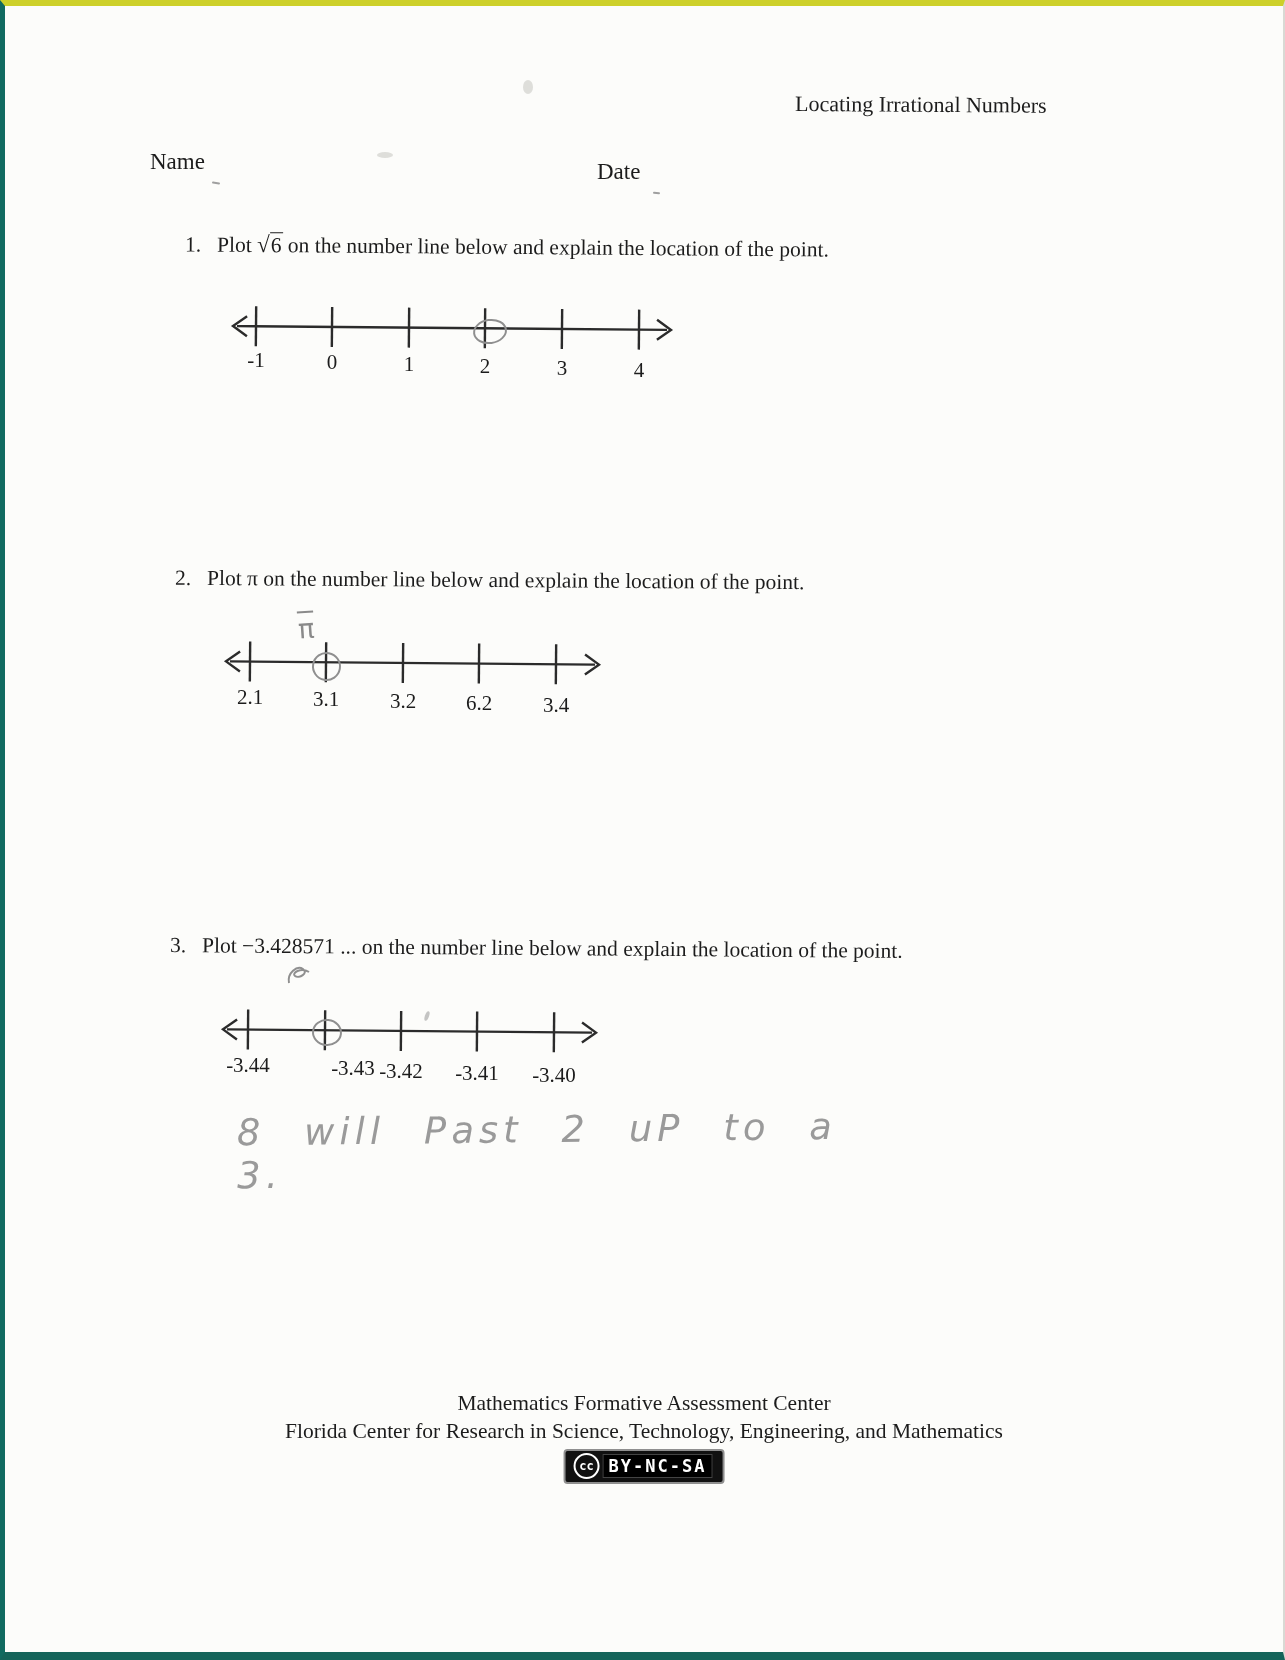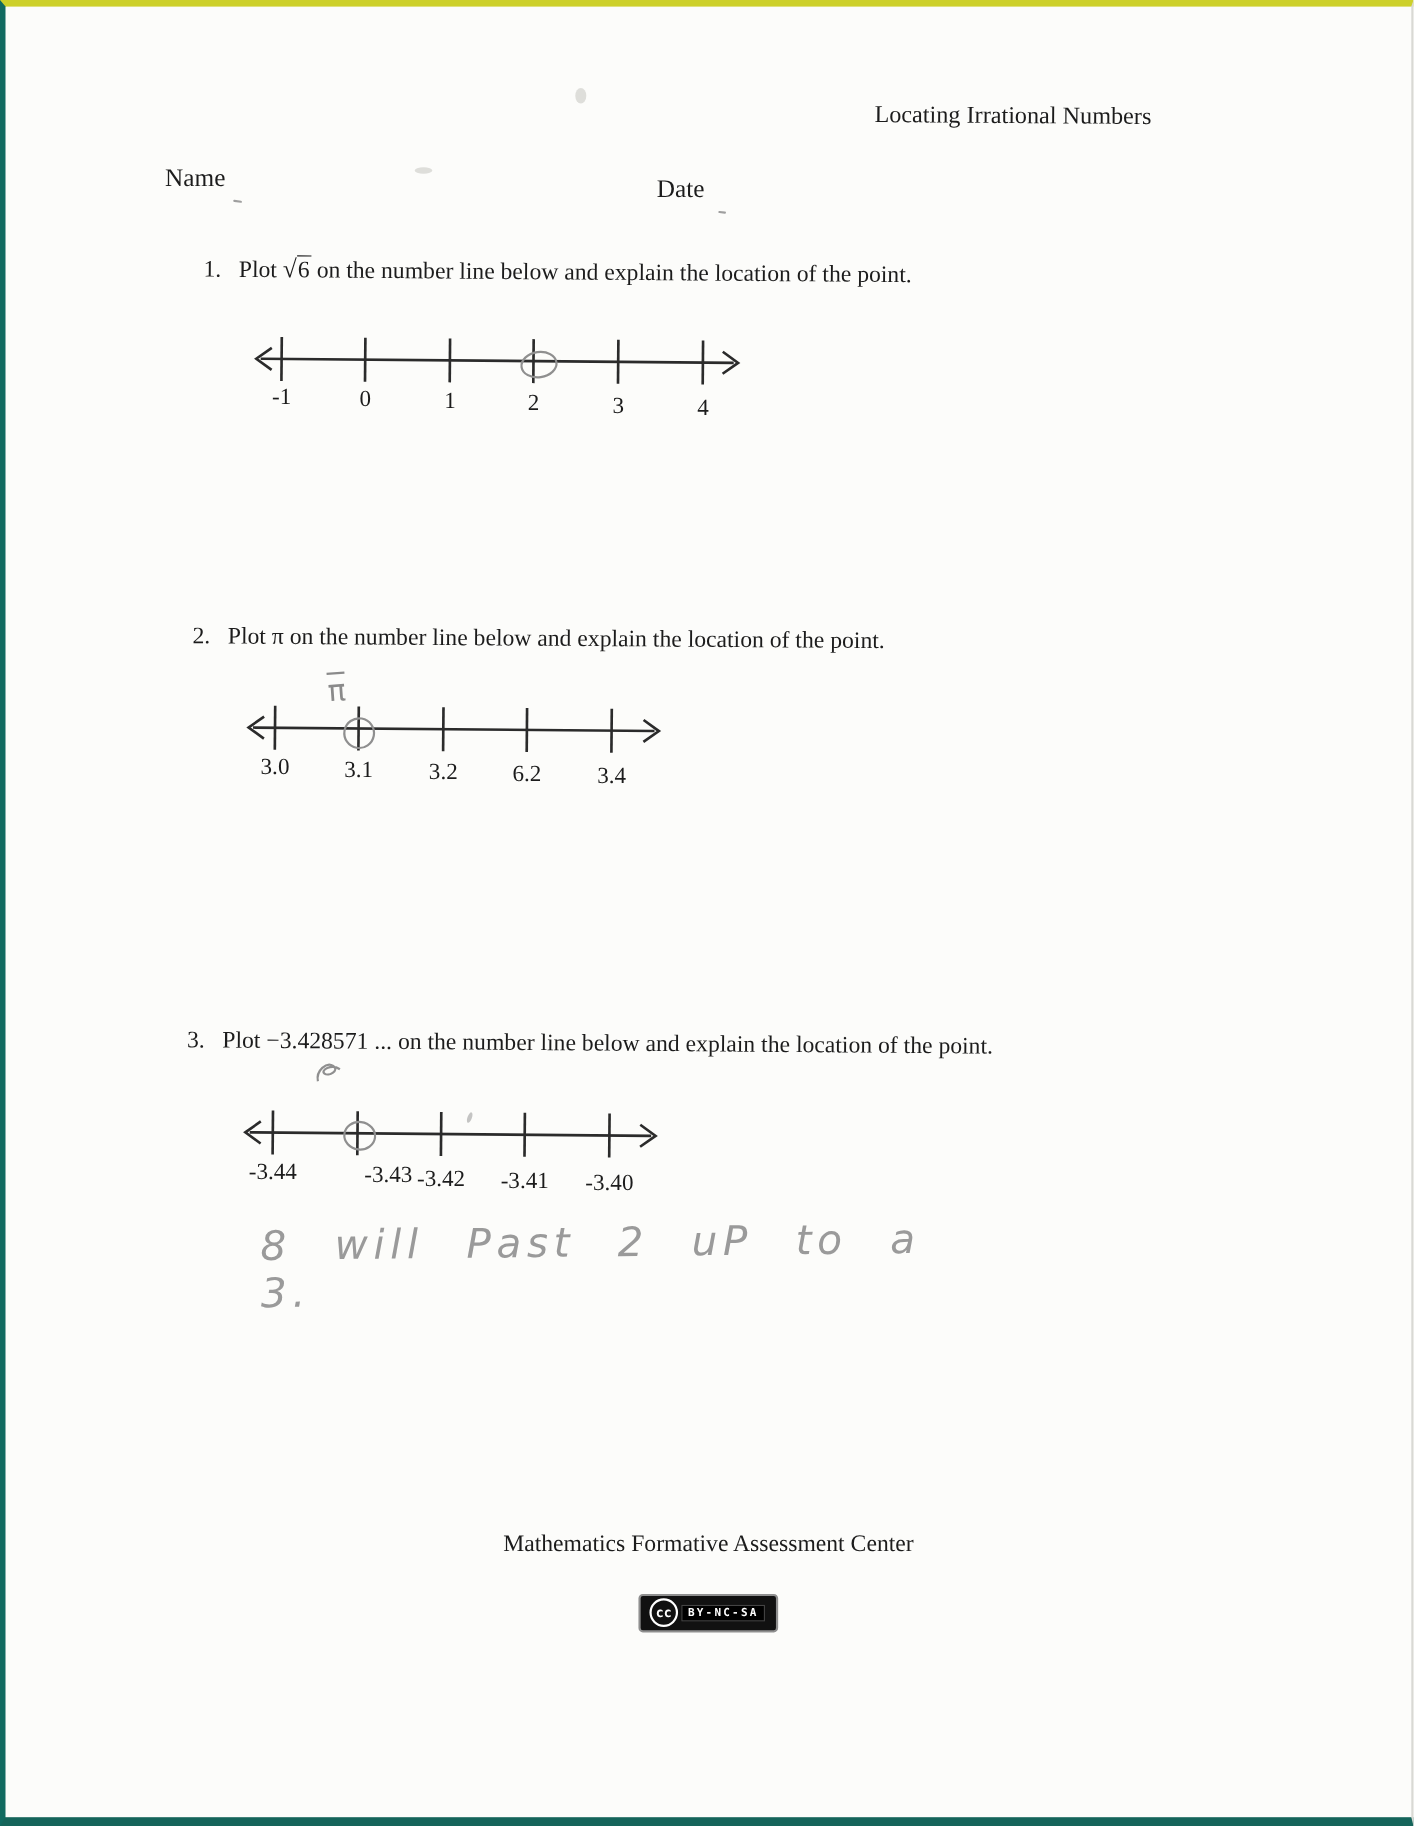--- a/index.html
+++ b/index.html
@@ -65,21 +65,21 @@
     background:#111;border:2px solid #8f8f8f;border-radius:4px;
     padding:2px 10px 3px 8px;
   }
   .cc-circle{
     display:inline-flex;align-items:center;justify-content:center;
     width:22px;height:22px;border:2px solid #fff;border-radius:50%;
     color:#fff;font-size:12px;font-weight:bold;
     font-family:"DejaVu Sans Mono", monospace;
   }
   .cc-text{
-    color:#fff;font-size:10px;font-weight:bold;letter-spacing:2px;
+    color:#fff;font-size:17px;font-weight:bold;letter-spacing:2px;
     font-family:"DejaVu Sans Mono", monospace;
     border:1px solid #444;padding:1px 5px;background:#000;
   }
   .smudge{position:absolute;background:#c9c9c4;border-radius:50%;opacity:.6;}
 </style>
 </head>
 <body>
 
 <div class="page">
 
@@ -131,21 +131,21 @@
       <polyline points="20,18 6,28 20,38"></polyline>
       <polyline points="365,18 379,28 365,38"></polyline>
       <line x1="30" y1="8" x2="30" y2="48"></line>
       <line x1="106" y1="8" x2="106" y2="48"></line>
       <line x1="183" y1="8" x2="183" y2="48"></line>
       <line x1="259" y1="8" x2="259" y2="48"></line>
       <line x1="336" y1="8" x2="336" y2="48"></line>
     </svg>
     <div class="pencil-circle" style="top:17px;left:92px;width:25px;height:25px;transform:rotate(10deg);"></div>
     <div class="nl-labels">
-      <span style="top:50px;left:30px;">3.0</span>
+      <span style="top:50px;left:30px;">2.1</span>
       <span style="top:52px;left:106px;">3.1</span>
       <span style="top:54px;left:183px;">3.2</span>
       <span style="top:56px;left:259px;">6.2</span>
       <span style="top:58px;left:336px;">3.4</span>
     </div>
   </div>
 
   <div class="problem" style="top:930px;left:165px;transform:rotate(0.45deg);">
     <span class="pnum">3.</span><span>Plot −3.428571 ... on the number line below and explain the location of the point.</span>
   </div>
@@ -171,18 +171,19 @@
       <span style="top:53px;left:108px;margin-left:28px;">-3.43</span>
       <span style="top:56px;left:184px;">-3.42</span>
       <span style="top:58px;left:260px;">-3.41</span>
       <span style="top:60px;left:337px;">-3.40</span>
     </div>
   </div>
 
   <div class="handwriting">8 will Past 2 uP to a 3.</div>
 
   <div class="footer-line1">Mathematics Formative Assessment Center</div>
+  <div class="footer-line2">Florida Center for Research in Science, Technology, Engineering, and Mathematics</div>
   <div class="cc-badge">
     <span class="cc-circle">cc</span>
     <span class="cc-text">BY-NC-SA</span>
   </div>
 
 </div>
 
 </body></html>

